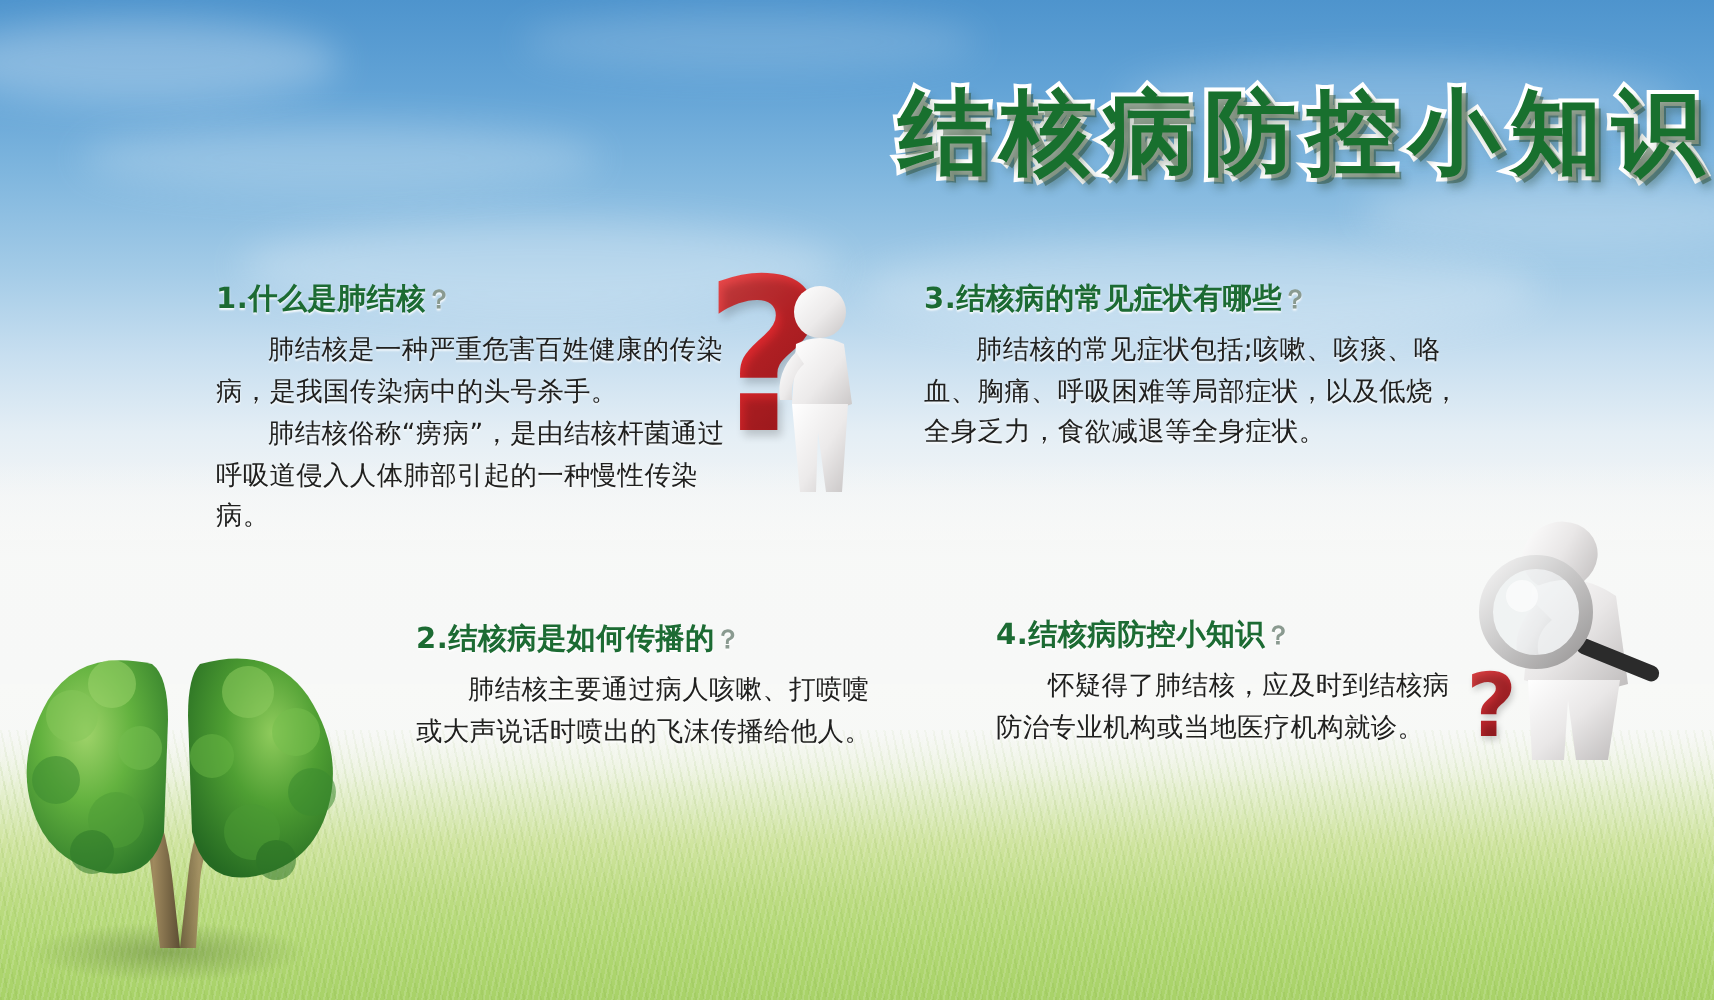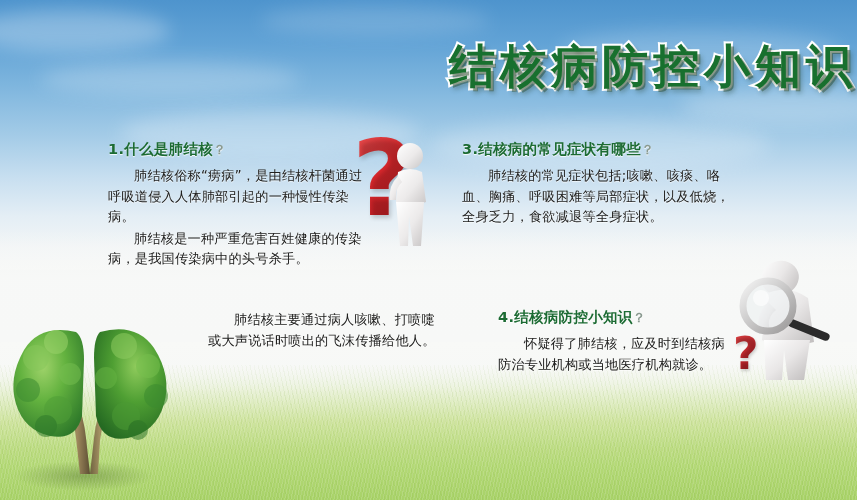--- a/index.html
+++ b/index.html
@@ -278,25 +278,26 @@
       <circle cx="29" cy="46" r="8" fill="rgba(255,255,255,.6)"></circle>
     </svg>
   </div>
 
   <div class="qmark-small"></div>
 
   <div class="content">
 
     <div class="block" id="b1">
       <div class="heading"><span>1.</span><span>什么是肺结核</span><span class="qm">？</span></div>
+      <div class="para">肺结核是一种严重危害百姓健康的传染病，是我国传染病中的头号杀手。</div>
       <div class="para">肺结核俗称“痨病”，是由结核杆菌通过呼吸道侵入人体肺部引起的一种慢性传染病。</div>
-      <div class="para">肺结核是一种严重危害百姓健康的传染病，是我国传染病中的头号杀手。</div>
     </div>
 
     <div class="block" id="b2">
+      <div class="heading"><span>2.</span><span>结核病是如何传播的</span><span class="qm">？</span></div>
       <div class="para">肺结核主要通过病人咳嗽、打喷嚏或大声说话时喷出的飞沫传播给他人。</div>
     </div>
 
     <div class="block" id="b3">
       <div class="heading"><span>3.</span><span>结核病的常见症状有哪些</span><span class="qm">？</span></div>
       <div class="para">肺结核的常见症状包括;咳嗽、咳痰、咯血、胸痛、呼吸困难等局部症状，以及低烧，全身乏力，食欲减退等全身症状。</div>
     </div>
 
     <div class="block" id="b4">
       <div class="heading"><span>4.</span><span>结核病防控小知识</span><span class="qm">？</span></div>

